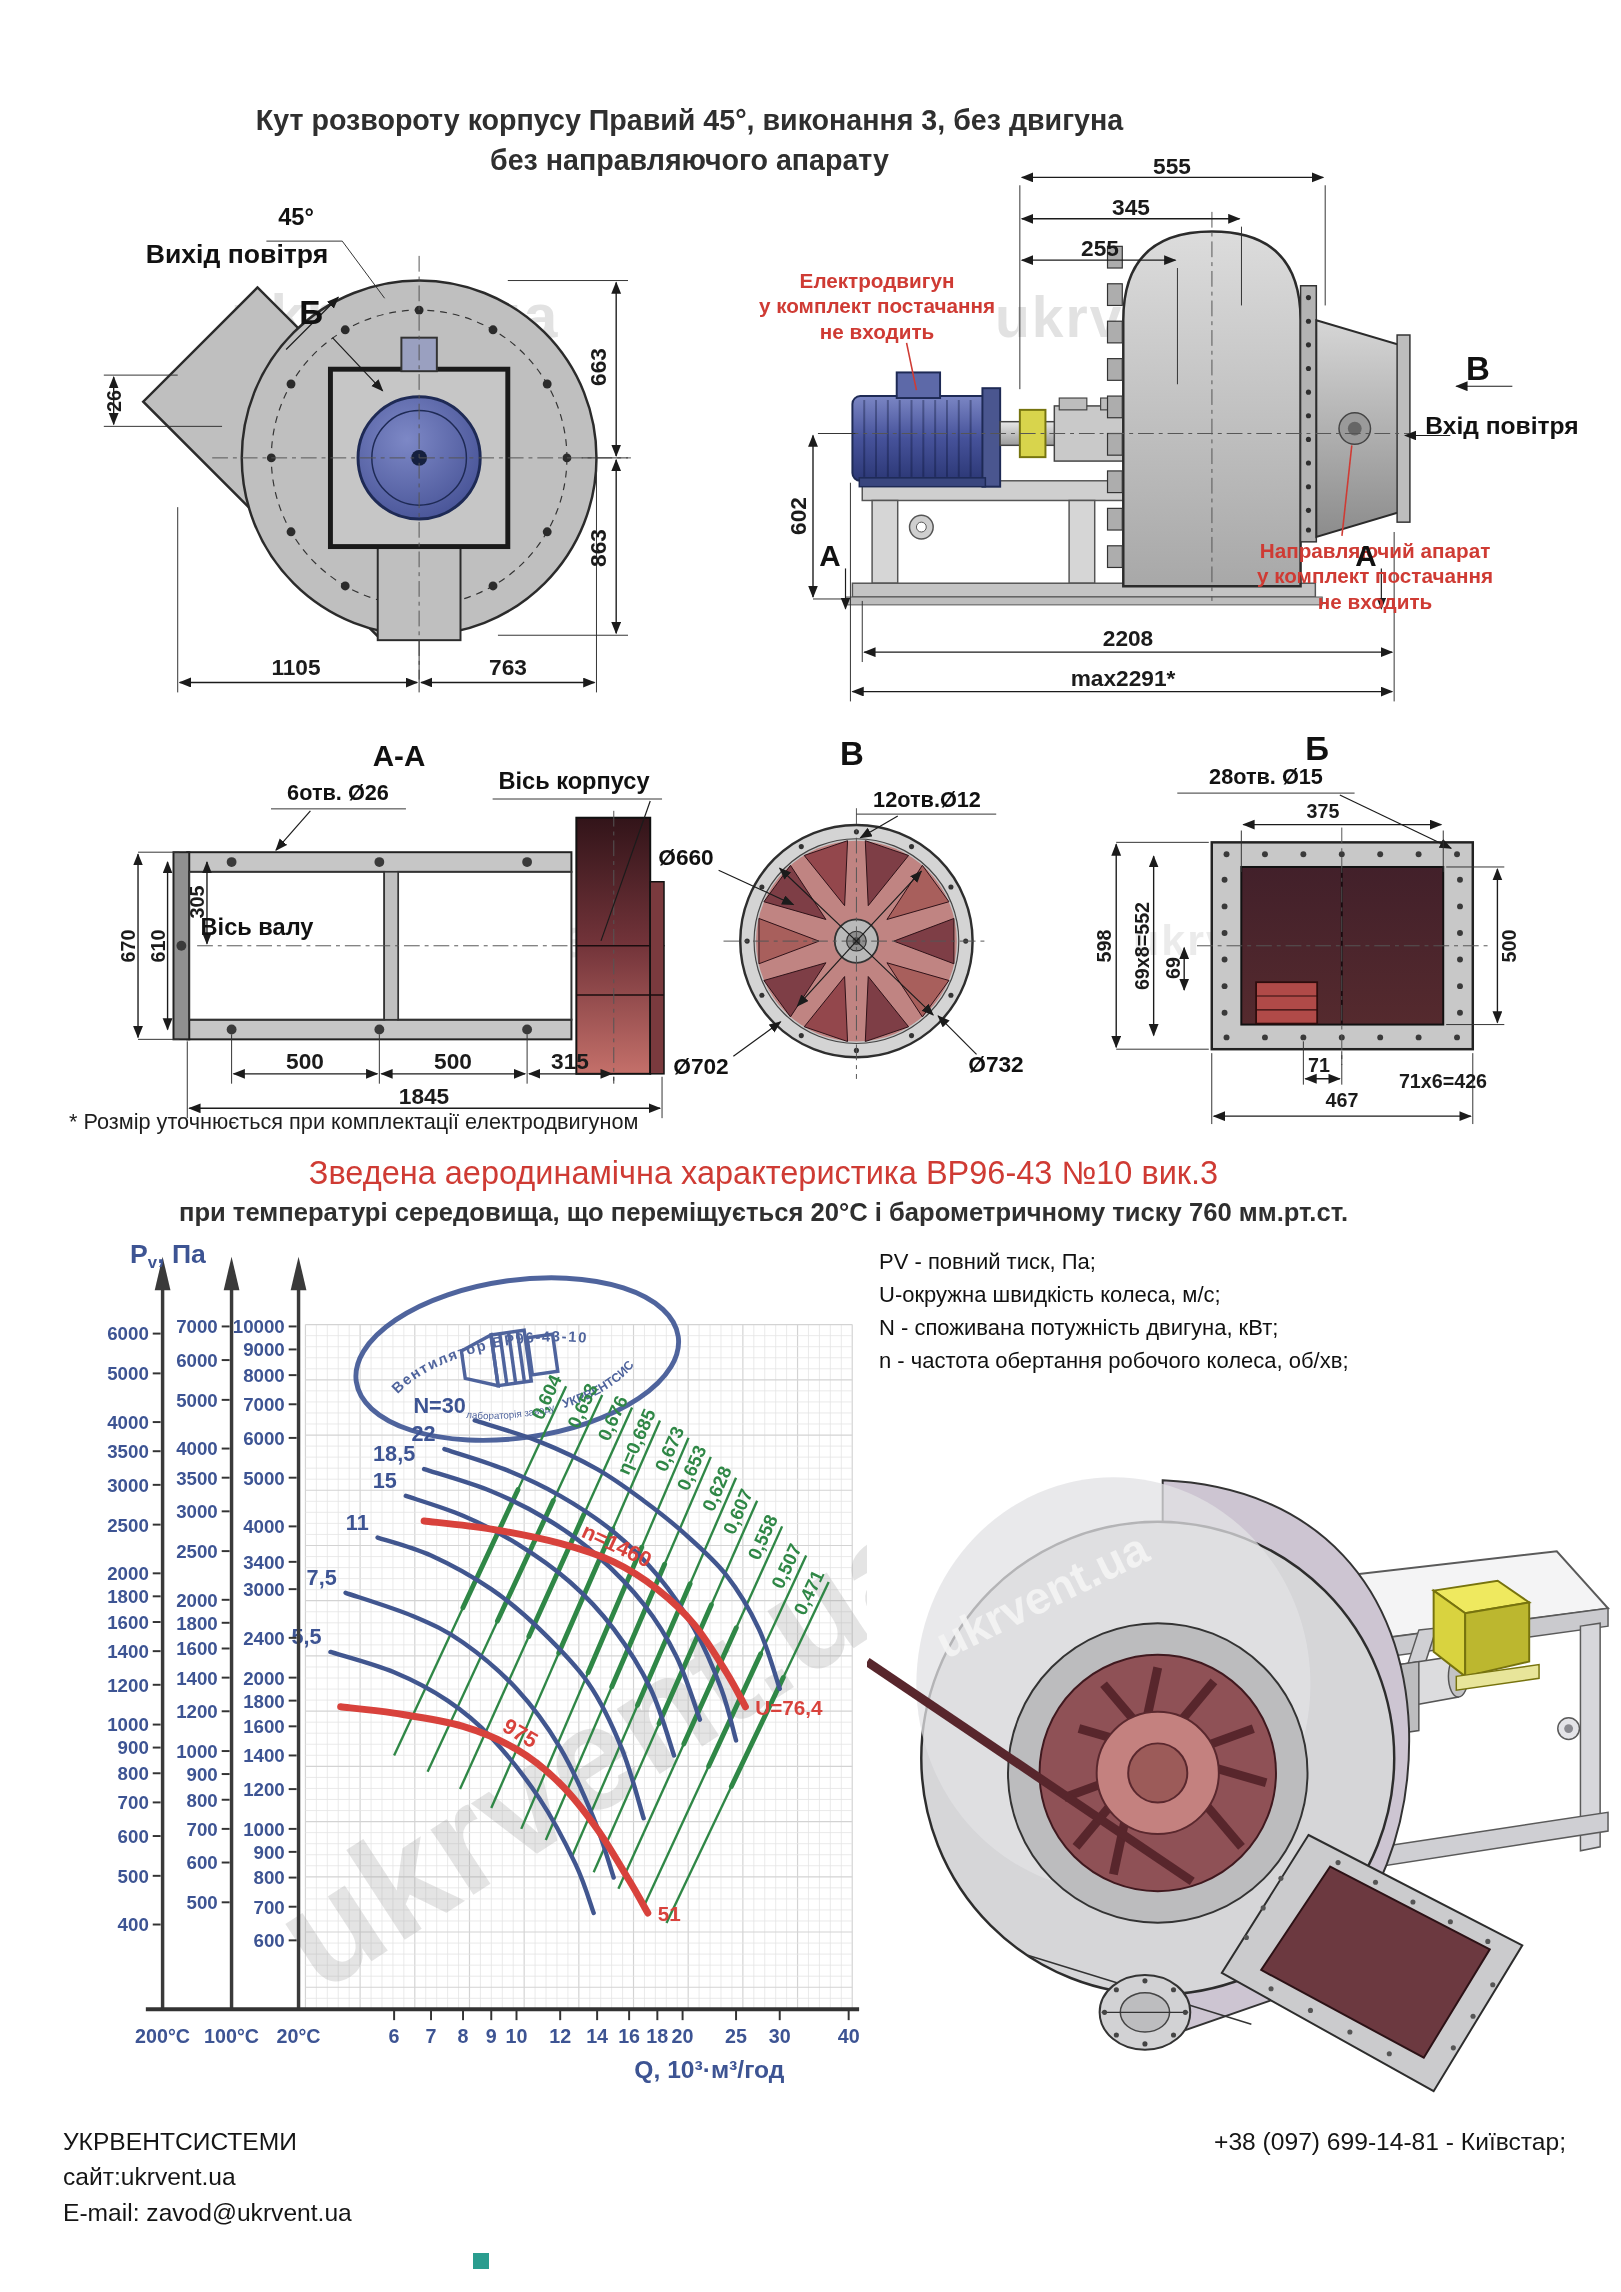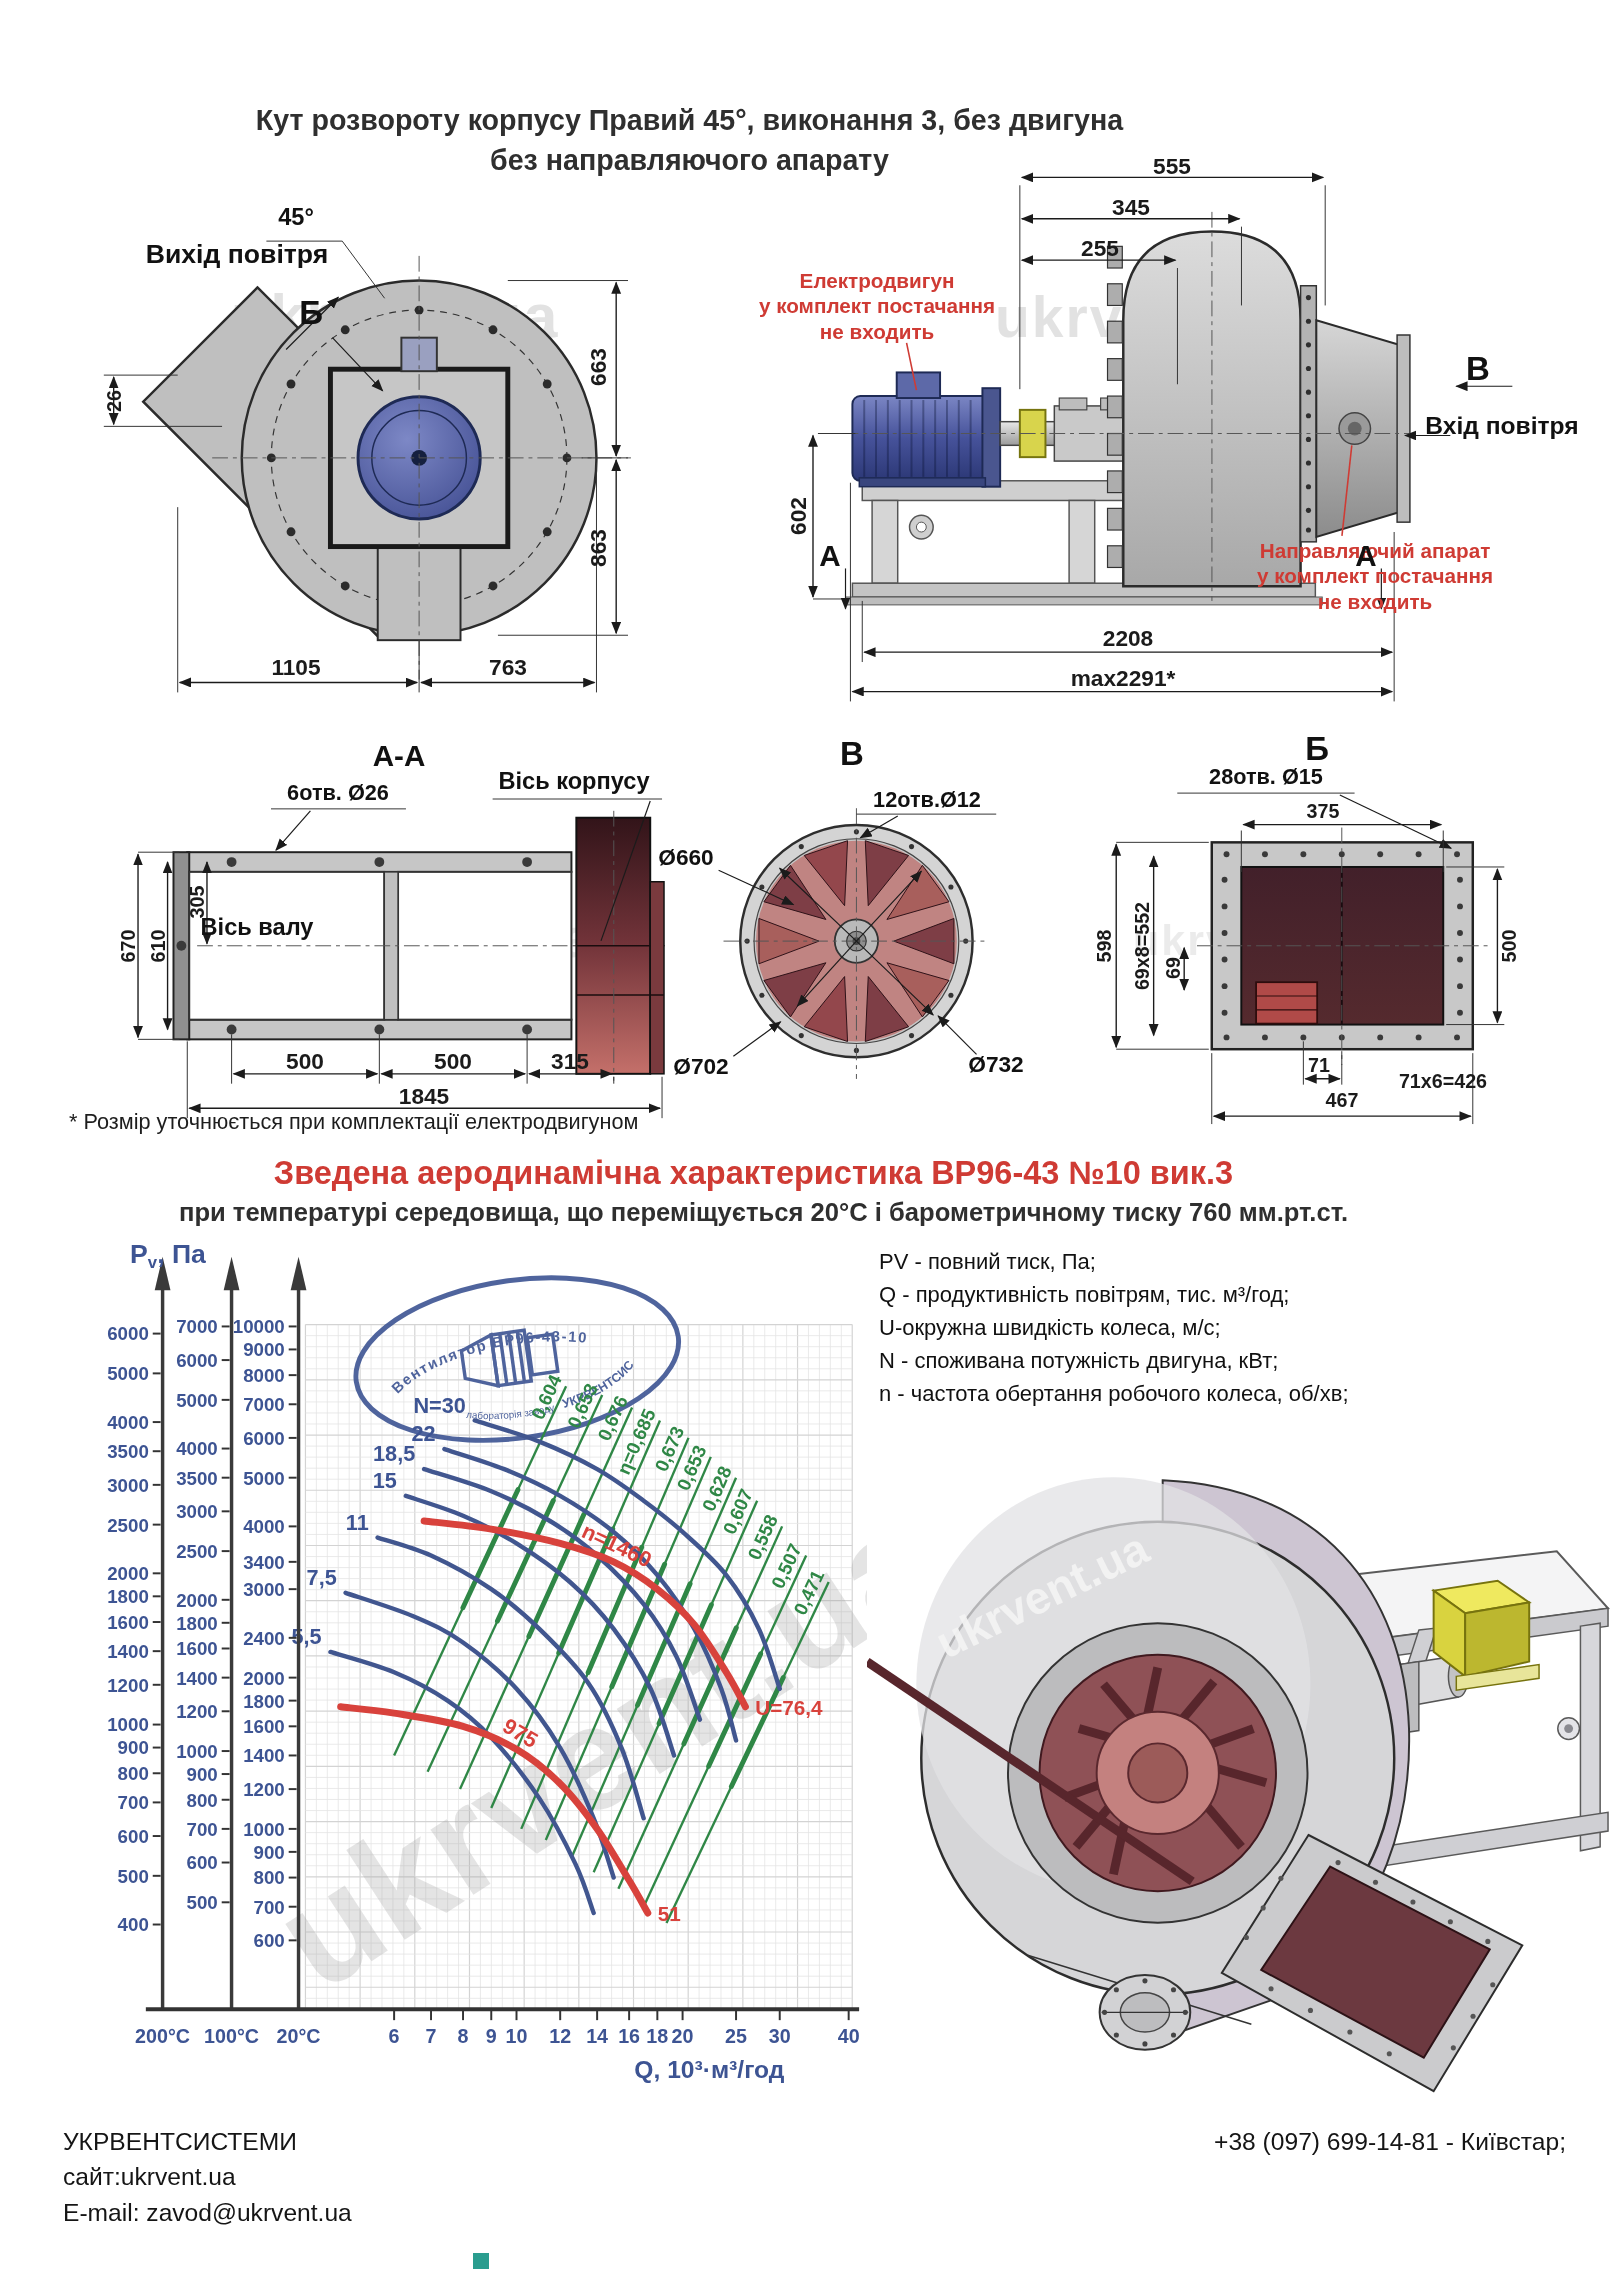--- a/index.html
+++ b/index.html
@@ -3,21 +3,21 @@
 <meta charset="utf-8">
 <style>
   html,body{margin:0;padding:0;background:#888;}
   *{box-sizing:border-box;}
   .page{position:relative;width:1621px;height:2292px;background:#ffffff;overflow:hidden;
         font-family:"Liberation Sans",sans-serif;color:#222;}
   .abs{position:absolute;}
   .ctr{text-align:center;}
   .page-title{left:0;top:41px;width:1379px;font-size:51px;font-weight:bold;color:#cf3b34;letter-spacing:1px;}
   .page-sub{left:0;width:1379px;font-size:28.6px;font-weight:bold;color:#2f2f2f;}
-  .aero-title{left:64px;top:1155px;width:1379px;font-size:32.5px;font-weight:bold;color:#cf3b34;}
+  .aero-title{left:74px;top:1155px;width:1379px;font-size:32.5px;font-weight:normal;color:#cf3b34;}
   .aero-sub{left:74px;top:1198px;width:1379px;font-size:25.6px;font-weight:bold;color:#2f2f2f;}
   .footnote{left:69px;top:1109px;font-size:21.7px;color:#1d1d1d;text-align:center;}
   .draw{position:absolute;}
   .draw svg{position:absolute;left:0;top:0;}
   .dim{position:absolute;transform:translate(-50%,-50%);font-size:19.7px;font-weight:bold;color:#1b1b1b;white-space:nowrap;}
   .dim.v{transform:translate(-50%,-50%) rotate(-90deg);}
   .dim.big{font-size:22.7px;}
   .vlabel{position:absolute;transform:translate(-50%,-50%);font-weight:bold;color:#111;white-space:nowrap;}
   .viewmark{font-size:33px;}
   .note-red{position:absolute;color:#cf3b34;font-weight:bold;font-size:20.7px;line-height:1.22;text-align:center;white-space:nowrap;}
@@ -803,21 +803,20 @@
           <line x1="791.3888949288184" y1="791" x2="791.3888949288184" y2="801" stroke="#333" stroke-width="2"></line>
           <text x="791.3888949288184" y="824" text-anchor="middle" font-size="20" font-weight="bold" fill="#3d5493">40</text>
           <text x="650" y="860" text-anchor="middle" font-size="25" font-weight="bold" fill="#3d5493">Q, 10³·м³/год</text>
           <text x="62" y="32" font-size="27" font-weight="bold" fill="#3d5493"><tspan>P</tspan><tspan dy="6" font-size="17">v</tspan><tspan dy="-6">, Па</tspan></text>
         </g>
     </svg>
   </div>
 
   <div class="legend">
     <div>PV - повний тиск, Па;</div>
-    <div>Q - продуктивність повітрям, тис. м³/год;</div>
     <div>U-окружна швидкість колеса, м/с;</div>
     <div>N - споживана потужність двигуна, кВт;</div>
     <div>n - частота обертання робочого колеса, об/хв;</div>
   </div>
 
   <div class="draw" style="left:867px;top:1433px;width:749px;height:670px">
     <svg width="749" height="670" viewBox="0 0 760 680">
       <g>
         <polygon points="395,155 700,120 752,178 450,218" fill="#f4f4f5" stroke="#5a5a5a" stroke-width="2"></polygon>
         <polygon points="450,218 752,178 752,196 450,238" fill="#cacace" stroke="#5a5a5a" stroke-width="1.5"></polygon>

